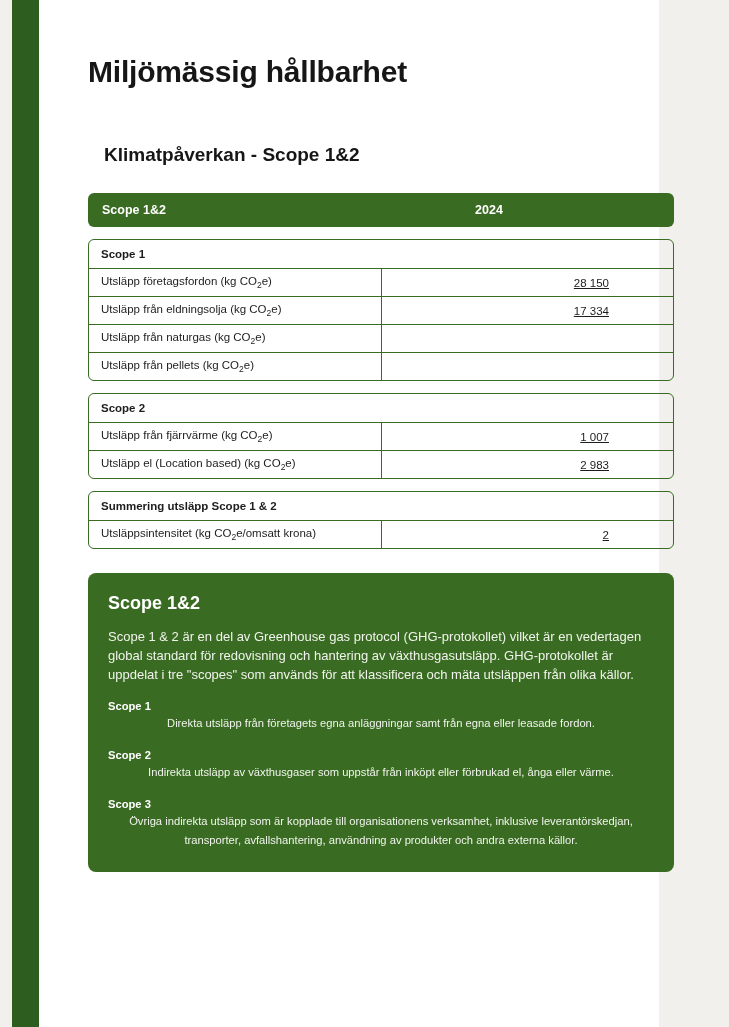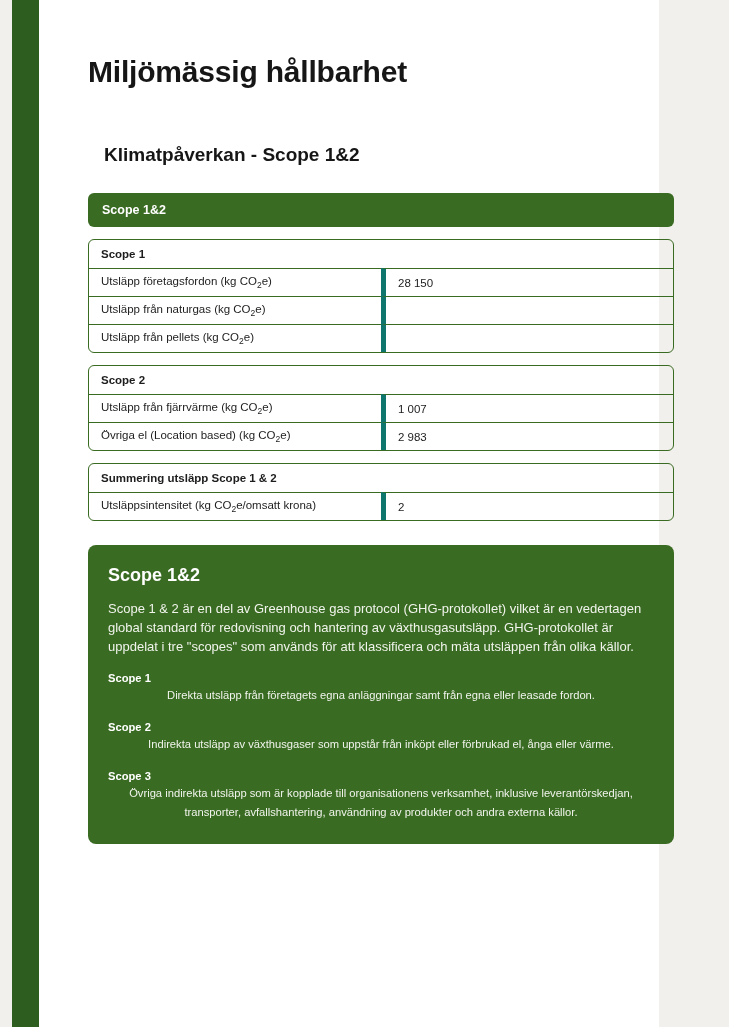--- a/index.html
+++ b/index.html
@@ -87,23 +87,24 @@
     border-top: 1px solid #3a6b22;
     font-size: 11.5px;
     color: #1d1d1d;
     height: 28px;
     padding: 0 12px;
   }
   .data-table tr:first-child td { border-top: none; }
   .data-table td.label { width: 293px; }
   .data-table td.value {
     width: 293px;
-    border-left: 5px solid #0f766e;
-    text-align: left;
+    border-left: 1px solid #0f766e;
+    text-align: right;
     padding-right: 64px;
+    text-decoration: underline;
   }
   .data-table tr.group-row td {
     font-weight: bold;
     font-size: 11.5px;
     border-left: none;
     padding-left: 12px;
   }
   .sub { font-size: 8.5px; vertical-align: sub; }
 
   
@@ -146,53 +147,58 @@
   <div class="outer-margin-left"></div>
   <div class="left-bar"></div>
 
   <div class="content">
 
     <h1 class="doc-title">Miljömässig hållbarhet</h1>
     <h2 class="section-title">Klimatpåverkan - Scope 1&amp;2</h2>
 
     <div class="table-header">
       <div class="th-label">Scope 1&amp;2</div>
+      <div class="th-year">2024</div>
     </div>
 
     <table class="data-table">
       <tbody>
         <tr class="group-row">
           <td colspan="2">Scope 1</td>
         </tr>
         <tr>
           <td class="label"><span>Utsläpp företagsfordon (kg CO</span><span class="sub">2</span><span>e)</span></td>
           <td class="value">28 150</td>
         </tr>
         <tr>
+          <td class="label"><span>Utsläpp från eldningsolja (kg CO</span><span class="sub">2</span><span>e)</span></td>
+          <td class="value">17 334</td>
+        </tr>
+        <tr>
           <td class="label"><span>Utsläpp från naturgas (kg CO</span><span class="sub">2</span><span>e)</span></td>
           <td class="value"></td>
         </tr>
         <tr>
           <td class="label"><span>Utsläpp från pellets (kg CO</span><span class="sub">2</span><span>e)</span></td>
           <td class="value"></td>
         </tr>
       </tbody>
     </table>
 
     <table class="data-table">
       <tbody>
         <tr class="group-row">
           <td colspan="2">Scope 2</td>
         </tr>
         <tr>
           <td class="label"><span>Utsläpp från fjärrvärme (kg CO</span><span class="sub">2</span><span>e)</span></td>
           <td class="value">1 007</td>
         </tr>
         <tr>
-          <td class="label"><span>Övriga el (Location based) (kg CO</span><span class="sub">2</span><span>e)</span></td>
+          <td class="label"><span>Utsläpp el (Location based) (kg CO</span><span class="sub">2</span><span>e)</span></td>
           <td class="value">2 983</td>
         </tr>
       </tbody>
     </table>
 
     <table class="data-table">
       <tbody>
         <tr class="group-row">
           <td colspan="2">Summering utsläpp Scope 1 &amp; 2</td>
         </tr>

